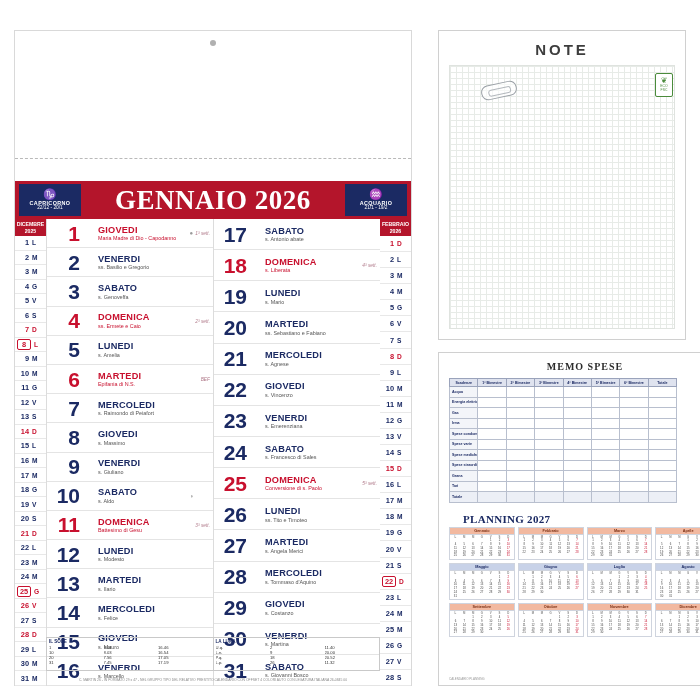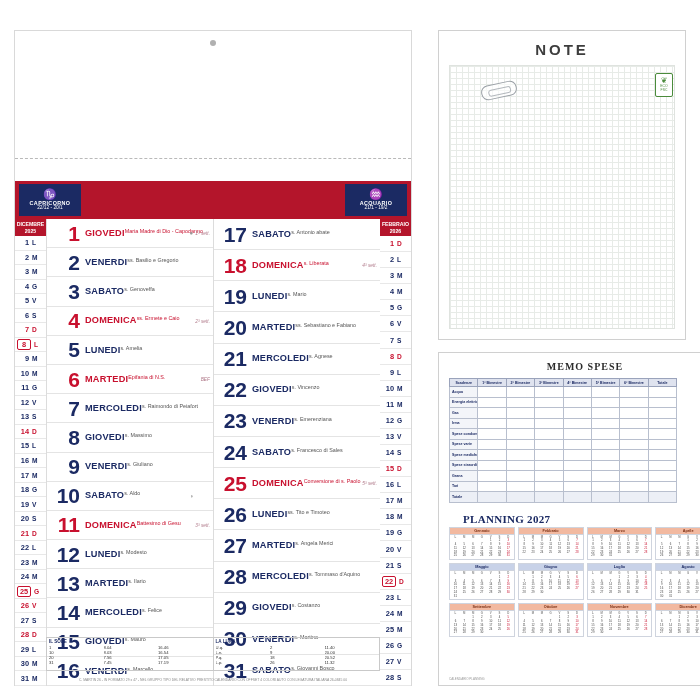--- a/index.html
+++ b/index.html
@@ -63,21 +63,21 @@
   .day-col{flex:1;display:flex;flex-direction:column;border-left:1px solid #dcdcdc;}
   .day-row{
     flex:1;display:flex;align-items:center;border-bottom:1px solid #e4e4e4;
     padding:0 3px;box-sizing:border-box;position:relative;
   }
   .dnum{
     font-size:21px;font-weight:bold;color:#1b2a63;width:30px;text-align:right;
     font-family:"Liberation Sans",sans-serif;line-height:1;
   }
   .dnum.red{color:#c8102e;}
-  .dinfo{margin-left:5px;display:flex;flex-direction:row;justify-content:space-between;line-height:1.15;}
+  .dinfo{margin-left:18px;display:flex;flex-direction:column;justify-content:space-between;line-height:1.15;}
   .dname{font-size:9.2px;font-weight:bold;color:#1b2a63;letter-spacing:.2px;}
   .dname.red{color:#c8102e;}
   .dsaint{font-size:5.4px;color:#555;}
   .dsaint.red{color:#c8102e;}
   .dnote{
     position:absolute;right:3px;top:50%;transform:translateY(-50%);
     font-size:4.8px;color:#b07a8a;font-style:italic;
   }
   .moon{
     position:absolute;right:20px;top:50%;transform:translateY(-50%);
@@ -192,20 +192,21 @@
     <div id="hanging-hole"></div>
   </div>
   <div id="spiral-strip"></div>
 
   <div id="title-band">
     <div class="zodiac">
       <div class="z-glyph">♑</div>
       <div class="z-name">CAPRICORNO</div>
       <div class="z-dates">22/12 - 20/1</div>
     </div>
+    <div id="month-title">GENNAIO 2026</div>
     <div class="zodiac">
       <div class="z-glyph">♒</div>
       <div class="z-name">ACQUARIO</div>
       <div class="z-dates">21/1 - 19/2</div>
     </div>
   </div>
 
   <div id="cal-body">
     <div class="side-strip">
       <div class="strip-head">DICEMBRE 2025</div>

